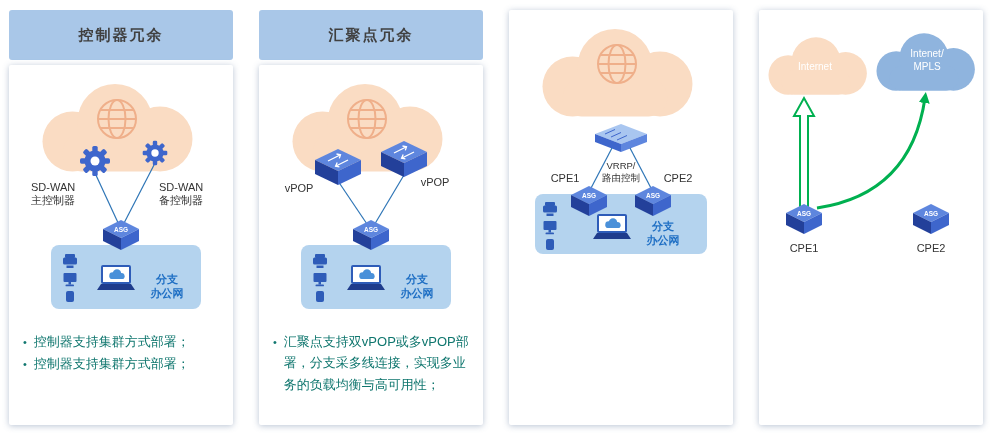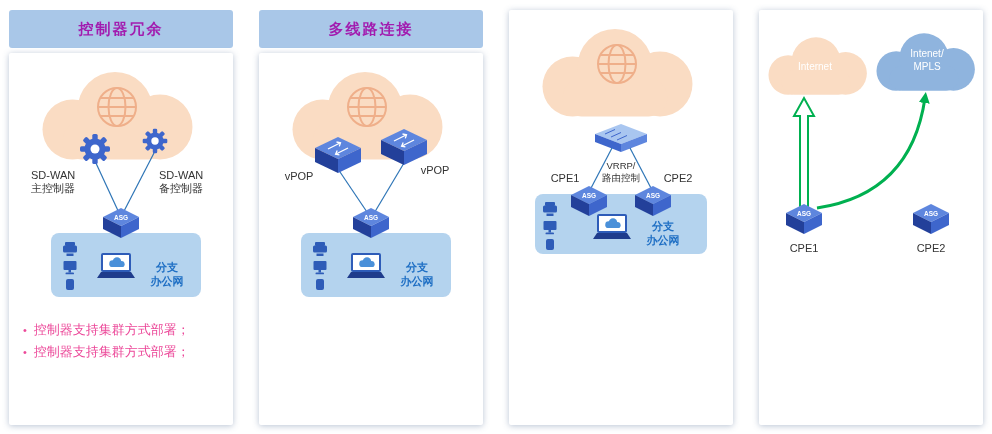--- a/index.html
+++ b/index.html
@@ -10,51 +10,51 @@
     width: 992px;
     height: 434px;
     display: flex;
     gap: 26px;
     padding: 10px 9px 9px 9px;
   }
 
   .panel { flex: 1; min-width: 0; display: flex; flex-direction: column; }
 
   .panel-header {
-    height: 38px;
+    height: 50px;
     background: #A9C7E8;
     border-radius: 3px;
     display: flex;
     align-items: center;
     justify-content: center;
     font-size: 15px;
     font-weight: bold;
     letter-spacing: 2px;
-    color: #a21caf;
+    color: #404040;
     margin-bottom: 5px;
     flex: 0 0 auto;
   }
 
   .panel-body {
     flex: 1;
     background: #ffffff;
     border-radius: 2px;
     box-shadow: 0 1px 6px rgba(100, 125, 160, 0.45);
     overflow: hidden;
   }
 
   .diagram { display: block; width: 100%; }
 
   .bullets { padding: 8px 10px 0 14px; }
   .bullet {
     display: flex;
     gap: 7px;
     font-size: 13px;
     line-height: 1.65;
-    color: #ec4899;
+    color: #0f766e;
   }
   .bullet::before { content: "•"; font-size: 11px; line-height: 2; flex: 0 0 auto; }
 
   svg text { font-family: "Liberation Sans", "DejaVu Sans", sans-serif; }
   svg text.lbl    { font-size: 11px;  fill: #333333; }
   svg text.small  { font-size: 9.5px; fill: #333333; }
   svg text.devlbl { font-size: 6.5px; fill: #ffffff; font-weight: bold; }
   svg text.office { font-size: 11px;  fill: #1F6FC4; font-weight: bold; }
   svg text.cloudlbl { font-size: 10px; fill: #ffffff; }
   svg line.link { stroke: #2E75B6; stroke-width: 1.2; }
@@ -169,40 +169,45 @@
           </div>
         <div class="bullet">
             <span>控制器支持集群方式部署；</span>
           </div>
       </div>
     </div>
   </div>
 
   <div class="panel">
     <div class="panel-header">
-      <span>多线路连接</span>
+      <span>汇聚点冗余</span>
     </div>
     <div class="panel-body">
       <svg class="diagram" viewBox="0 0 224 258">
         <use href="#cloud" fill="#FADCC3" transform="translate(16,14) scale(1.25)"></use>
         <use href="#globe" stroke="#EFAF8A" transform="translate(108,54)"></use>
         <line class="link" x1="79" y1="116" x2="110" y2="162"></line>
         <line class="link" x1="145" y1="110" x2="114" y2="162"></line>
         <use href="#router" transform="translate(56,84)"></use>
         <use href="#router" transform="translate(122,76)"></use>
         <text class="lbl" x="40" y="127" text-anchor="middle">vPOP</text>
         <text class="lbl" x="176" y="121" text-anchor="middle">vPOP</text>
         <rect x="42" y="180" width="150" height="64" rx="8" fill="#B4D3EE"></rect>
         <use href="#asg" transform="translate(94,155)"></use>
         <text class="devlbl" x="112" y="167" text-anchor="middle">ASG</text>
         <use href="#officeicons" transform="translate(54,189)"></use>
         <use href="#laptop" transform="translate(92,200)"></use>
         <text class="office" x="158" y="218" text-anchor="middle">分支</text>
         <text class="office" x="158" y="232" text-anchor="middle">办公网</text>
       </svg>
+      <div class="bullets">
+        <div class="bullet">
+            <span>汇聚点支持双vPOP或多vPOP部署，分支采多线连接，实现多业务的负载均衡与高可用性；</span>
+          </div>
+      </div>
     </div>
   </div>
 
   <div class="panel">
     <div class="panel-body">
       <svg class="diagram" viewBox="0 0 224 258">
         <use href="#cloud" fill="#FADCC3" transform="translate(16,14) scale(1.25)"></use>
         <use href="#globe" stroke="#EFAF8A" transform="translate(108,54)"></use>
         <use href="#switch" transform="translate(86,114)"></use>
         <line class="link" x1="103" y1="138" x2="81" y2="180"></line>

